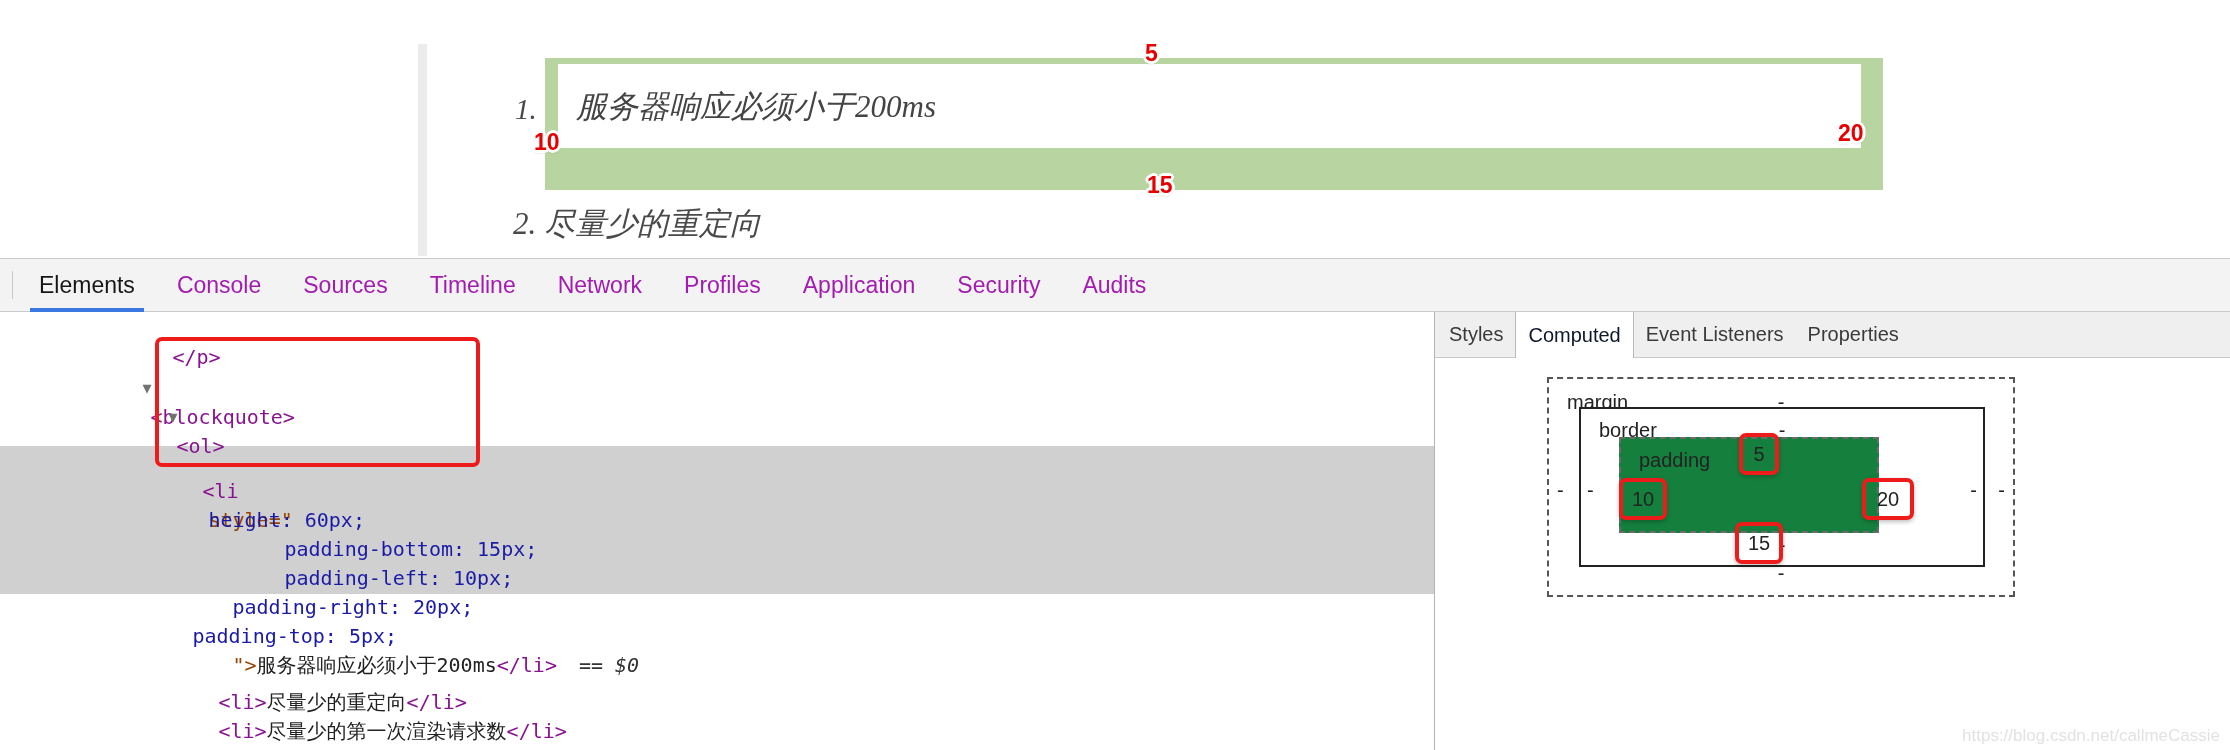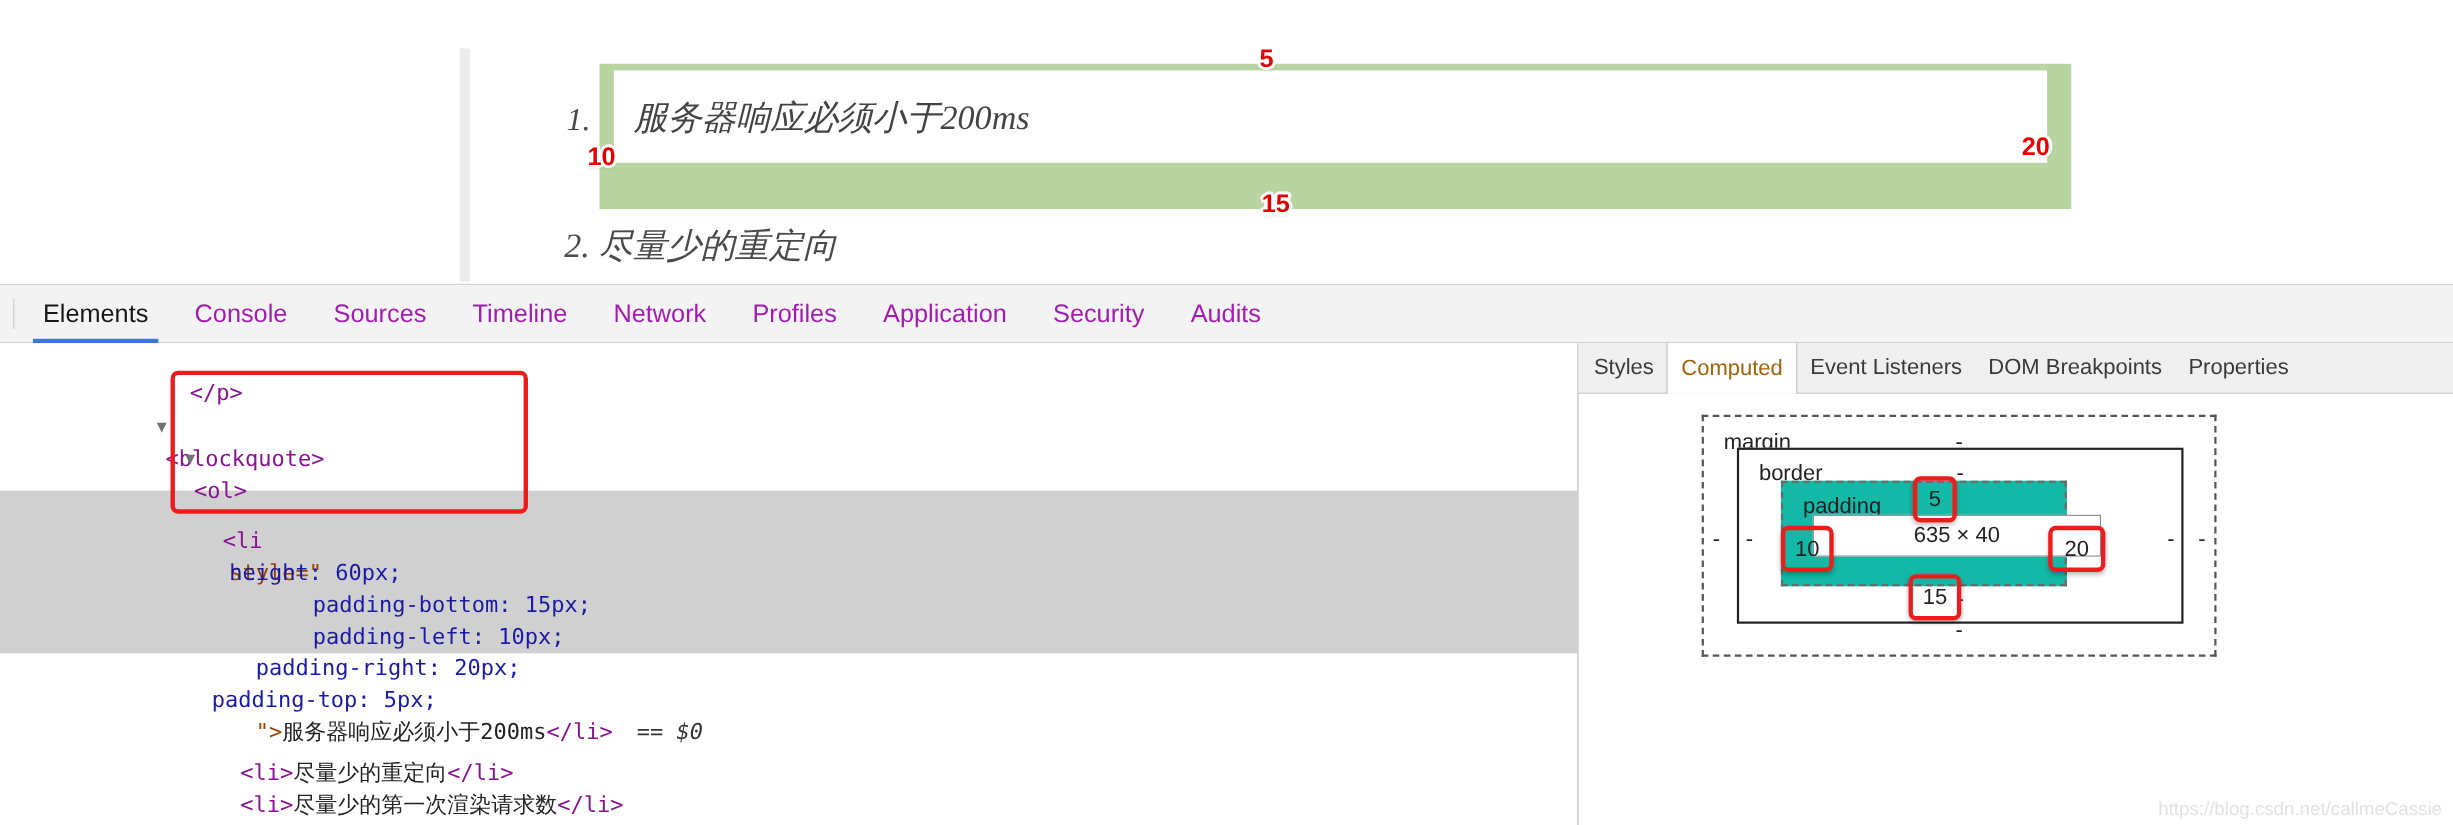--- a/index.html
+++ b/index.html
@@ -249,21 +249,21 @@
     align-items: center;
     padding: 0 12px;
     white-space: nowrap;
     cursor: default;
     box-sizing: border-box;
   }
   .sb-tab.active {
     background: #ffffff;
     border-left: 1px solid #b9b9b9;
     border-right: 1px solid #b9b9b9;
-    color: #a16207;
+    color: #0f172a;
     margin-bottom: -1px;
   }
 
   
   #boxmodel-wrap {
     position: absolute;
     left: 0; top: 46px;
     width: 794px;
     height: 392px;
   }
@@ -288,21 +288,21 @@
     background: #ffffff;
   }
   #bm-padding {
     position: absolute;
     left: 38px;
     top: 28px;
     width: 260px;
     height: 96px;
     border: 2px dashed #6b6b6b;
     box-sizing: border-box;
-    background: #14b8a6;
+    background: #15803d;
   }
   #bm-content {
     position: absolute;
     left: 27px;
     top: 29px;
     width: 262px;
     height: 38px;
     border: 1px solid #8a8a8a;
     box-sizing: border-box;
     background: #ffffff;
@@ -473,23 +473,20 @@
           <div class="sb-tab">
             <span>Styles</span>
           </div>
           <div class="sb-tab active">
             <span>Computed</span>
           </div>
           <div class="sb-tab">
             <span>Event Listeners</span>
           </div>
           <div class="sb-tab">
-            <span>DOM Breakpoints</span>
-          </div>
-          <div class="sb-tab">
             <span>Properties</span>
           </div>
         </div>
 
         <div id="boxmodel-wrap">
 
           <div id="bm-margin">
             <div class="bm-label" style="left:18px; top:12px;">margin</div>
             <div class="bm-val" style="left:0; top:12px; width:100%;">-</div>
             <div class="bm-val" style="left:8px; top:100px;">-</div>
@@ -499,23 +496,20 @@
             <div id="bm-border">
               <div class="bm-label" style="left:18px; top:10px;">border</div>
               <div class="bm-val" style="left:0; top:10px; width:100%;">-</div>
               <div class="bm-val" style="left:6px; top:70px;">-</div>
               <div class="bm-val" style="right:6px; top:70px;">-</div>
               <div class="bm-val" style="left:0; bottom:8px; width:100%;">-</div>
 
               <div id="bm-padding">
                 <div class="bm-label" style="left:18px; top:10px;">padding</div>
 
-                <div id="bm-content">
-                  <span>635 × 40</span>
-                </div>
               </div>
             </div>
           </div>
 
           <div class="bm-red" style="left:304px; top:75px; width:40px; height:42px;">
             <span>5</span>
           </div>
           <div class="bm-red" style="left:184px; top:120px; width:48px; height:42px;">
             <span>10</span>
           </div>

